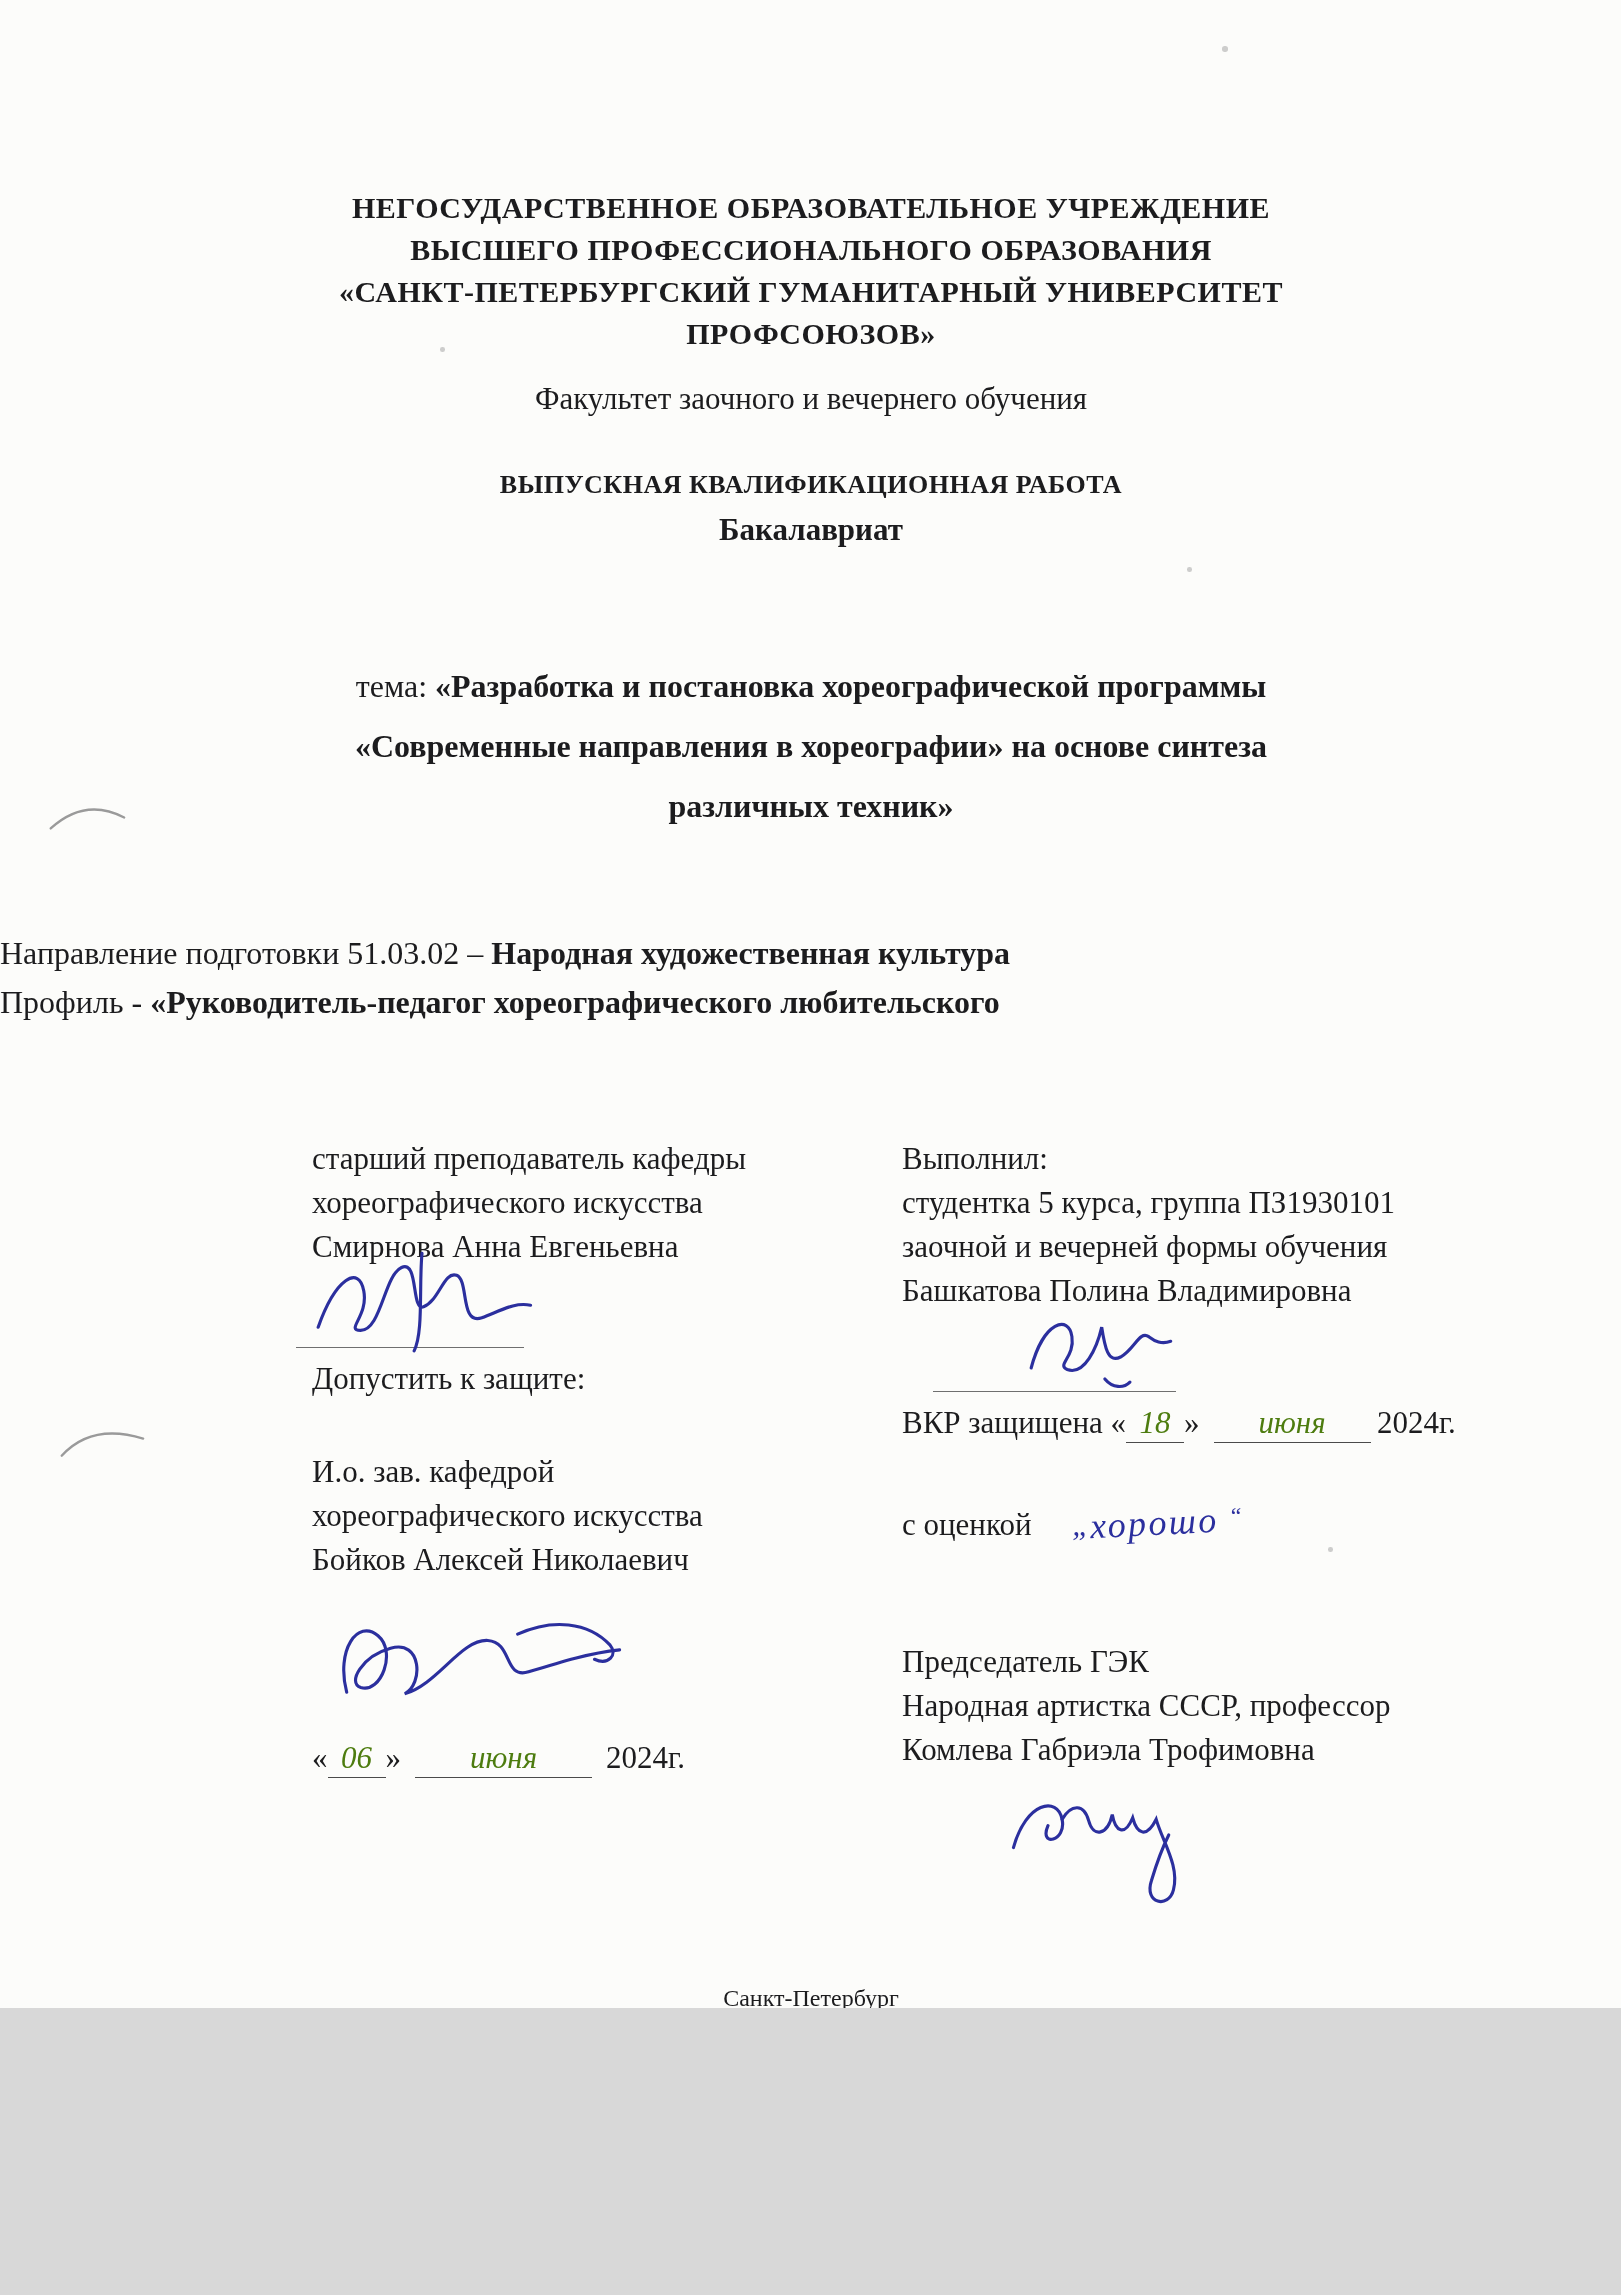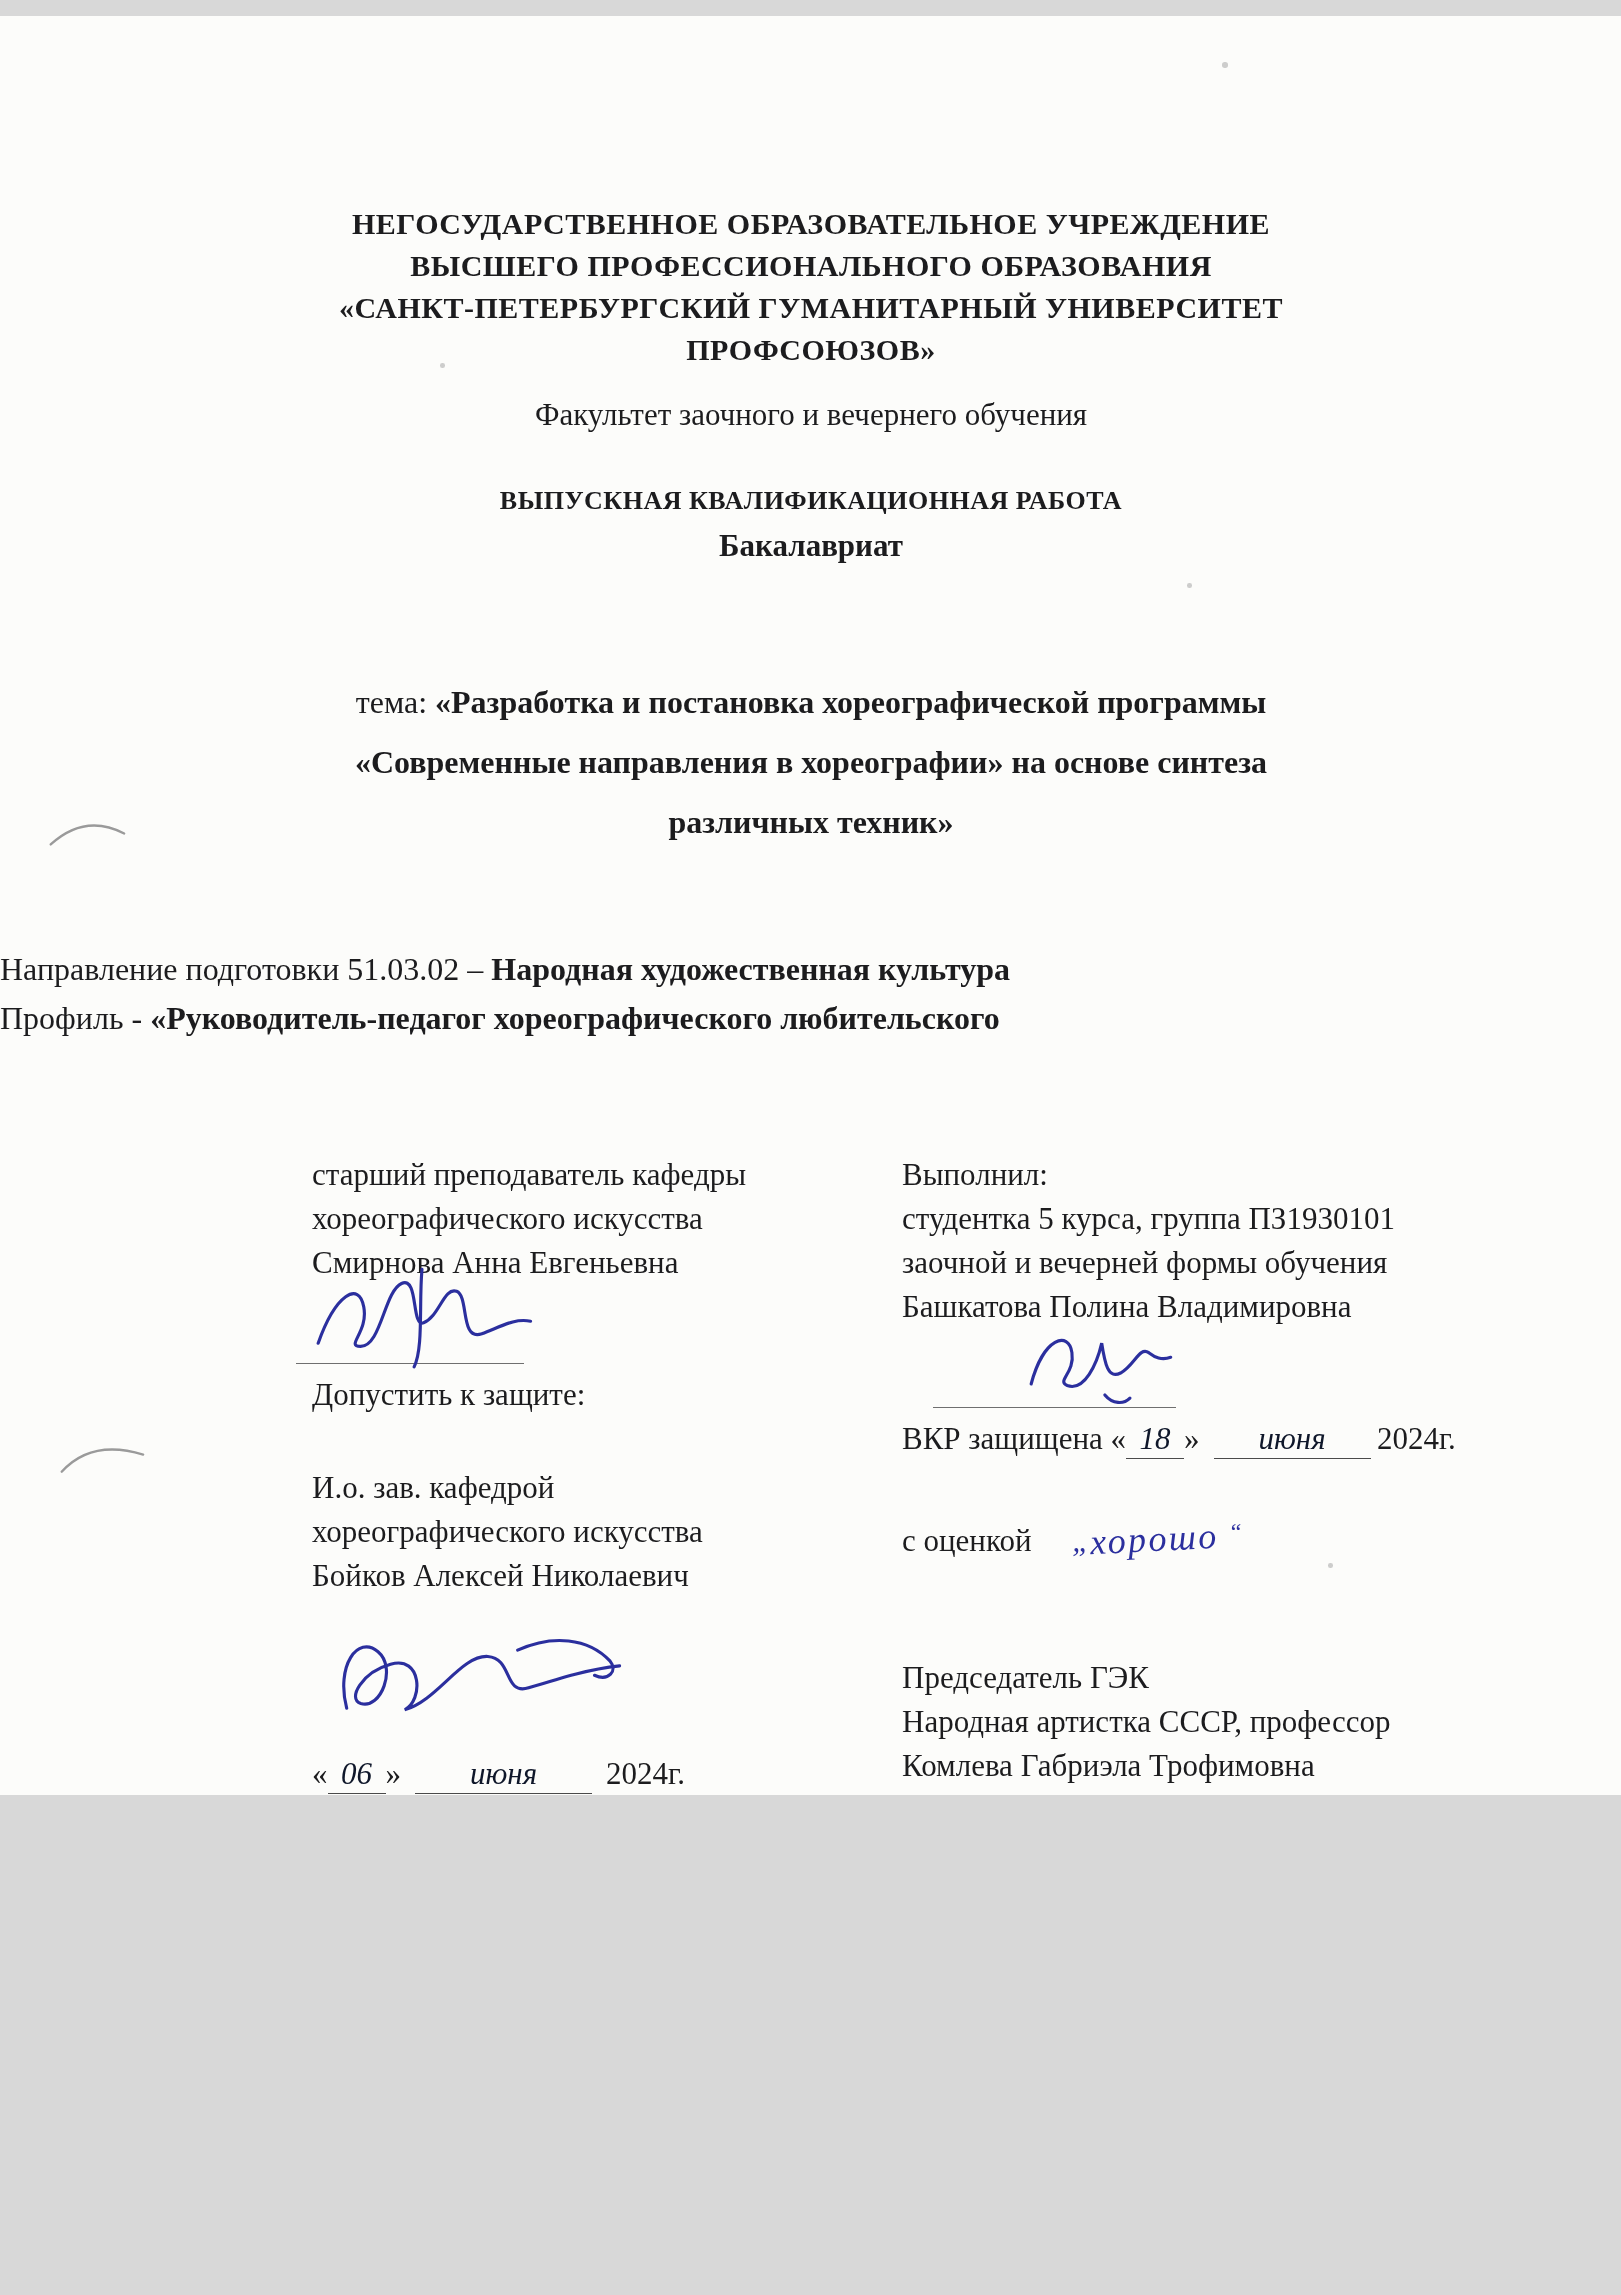--- a/index.html
+++ b/index.html
@@ -1,21 +1,21 @@
 <!DOCTYPE html>
 <html style="font-size:12.6px"><head>
 <meta charset="utf-8">
 <style>
   html, body { margin: 0; padding: 0; }
   body { background: #d8d8d8; font-family: "Liberation Serif", "DejaVu Serif", serif; }
   .page {
     position: relative;
     width: 1622px;
-    height: 1779px;
-    margin: 16px auto;
+    height: 2008px;
+    margin: 0 auto;
     background: #fcfcfa;
     color: #1c1c1e;
     overflow: hidden;
   }
   .center { text-align: center; }
   .b { font-weight: bold; }
 
   .org-block { padding-top: 187px; font-weight: bold; font-size: 30px; line-height: 42px; letter-spacing: 0.5px; }
   .fac-block { margin-top: 22px; font-size: 31px; line-height: 44px; }
   .worktype { margin-top: 41px; font-weight: bold; font-size: 26px; line-height: 46px; letter-spacing: 0.5px; }
@@ -29,21 +29,21 @@
   .columns { display: flex; margin-top: 110px; margin-left: 312px; font-size: 31px; line-height: 44px; }
   .col-left { width: 590px; }
   .col-right { width: 652px; }
 
   .sig-area { position: relative; height: 88px; }
   .sig-area.big { height: 154px; }
   .sig-area.chair { height: 118px; }
   .sig-svg { position: absolute; }
   .sig-line { position: absolute; bottom: 9.4px; border-bottom: 1.6px solid #6f6f6f; }
 
-  .hand { font-style: italic; color: #0f172a; }
+  .hand { font-style: italic; color: #4d7c0f; }
   .underlined { display: inline-block; border-bottom: 1.6px solid #4a4a4a; text-align: center; line-height: 38px; }
   .day { min-width: 58px; }
   .month { min-width: 177px; margin: 0 6.3px; }
 
   .spacer-s { height: 49px; }
   .spacer-m { height: 93px; }
 
   .grade-row { white-space: nowrap; }
   .grade-open { color: #2b2f9e; margin-left: 33px; }
   .grade-value { font-size: 36px; letter-spacing: 2.4px; display: inline-block; transform: rotate(-3deg); color: #2b2f9e; font-style: italic; }

